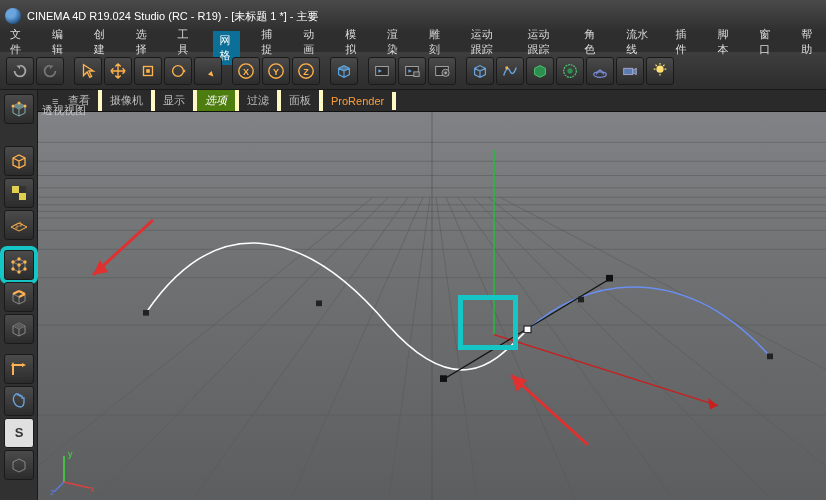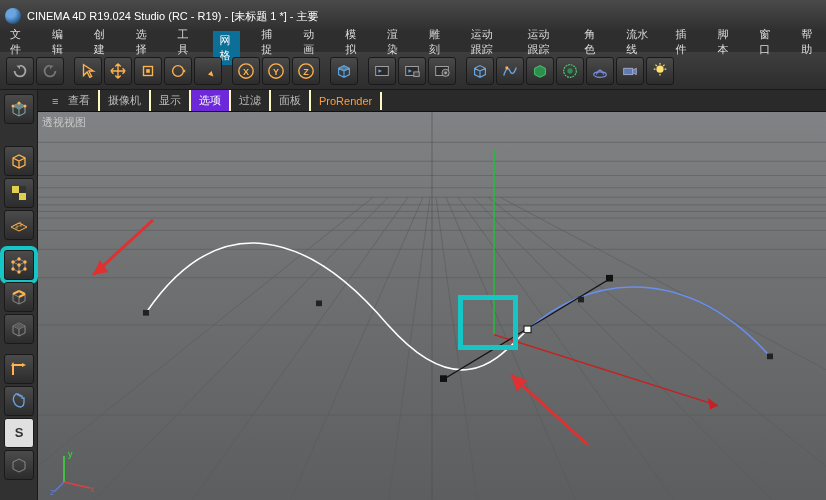--- a/index.html
+++ b/index.html
@@ -13,24 +13,24 @@
 .tbtn { width: 28px; height: 28px; background: linear-gradient(#4a4a4a,#2c2c2c); border: 1px solid #1a1a1a; border-radius: 3px; display: flex; align-items: center; justify-content: center; cursor: pointer; color: #ffb24d; font-size: 16px; }
 .tbtn svg { width: 18px; height: 18px; }
 .tsep { width: 6px; height: 1px; }
 .content { display: flex; height: calc(100% - 84px); }
 .leftbar { width: 38px; background: #313131; display: flex; flex-direction: column; align-items: center; padding: 4px 0; gap: 2px; border-right: 1px solid #1a1a1a; }
 .ltool { width: 30px; height: 30px; background: linear-gradient(#4b4b4b,#2c2c2c); border: 1px solid #1a1a1a; border-radius: 3px; display: flex; align-items: center; justify-content: center; cursor: pointer; }
 .ltool svg { width: 20px; height: 20px; }
 .ltool.hl { outline: 4px solid #16c5c5; outline-offset: 0; }
 .viewport { flex: 1; position: relative; background: #6c6c6c; }
 .vptabs { height: 22px; background: #2a2a2a; display: flex; align-items: center; padding: 0 6px; gap: 0; position: relative; border-bottom: 1px solid #111; }
-.vptabs span { padding: 3px 8px; color: #bbb; cursor: pointer; border-right: 2px solid #fef9c3; }
-.vptabs span.active { background: #6d28d9; color: #fff; }
+.vptabs span { padding: 3px 8px; color: #bbb; cursor: pointer; border-right: 4px solid #fef9c3; }
+.vptabs span.active { background: #4d7c0f; color: #fff; font-style: italic; }
 .vptabs .pro { color: #ff9d3a; }
-.vplabel { position: absolute; top: 25px; left: 4px; color: #c8c8c8; font-size: 11px; z-index: 10; }
+.vplabel { position: absolute; top: 13px; left: 4px; color: #c8c8c8; font-size: 11px; z-index: 10; }
 .vpcanvas { position: absolute; inset: 22px 0 0 0; background: linear-gradient(#808285 0%, #6f7172 40%, #5c5d5e 100%); }
 .vpcanvas svg { width: 100%; height: 100%; }
 .hl-box { position: absolute; border: 5px solid #16c5c5; z-index: 20; pointer-events: none; }
 .arrow { position: absolute; z-index: 20; }
 .axis-gizmo { position: absolute; left: 12px; bottom: 10px; z-index: 10; }
 </style>
 </head>
 <body>
 
 <div class="titlebar">

